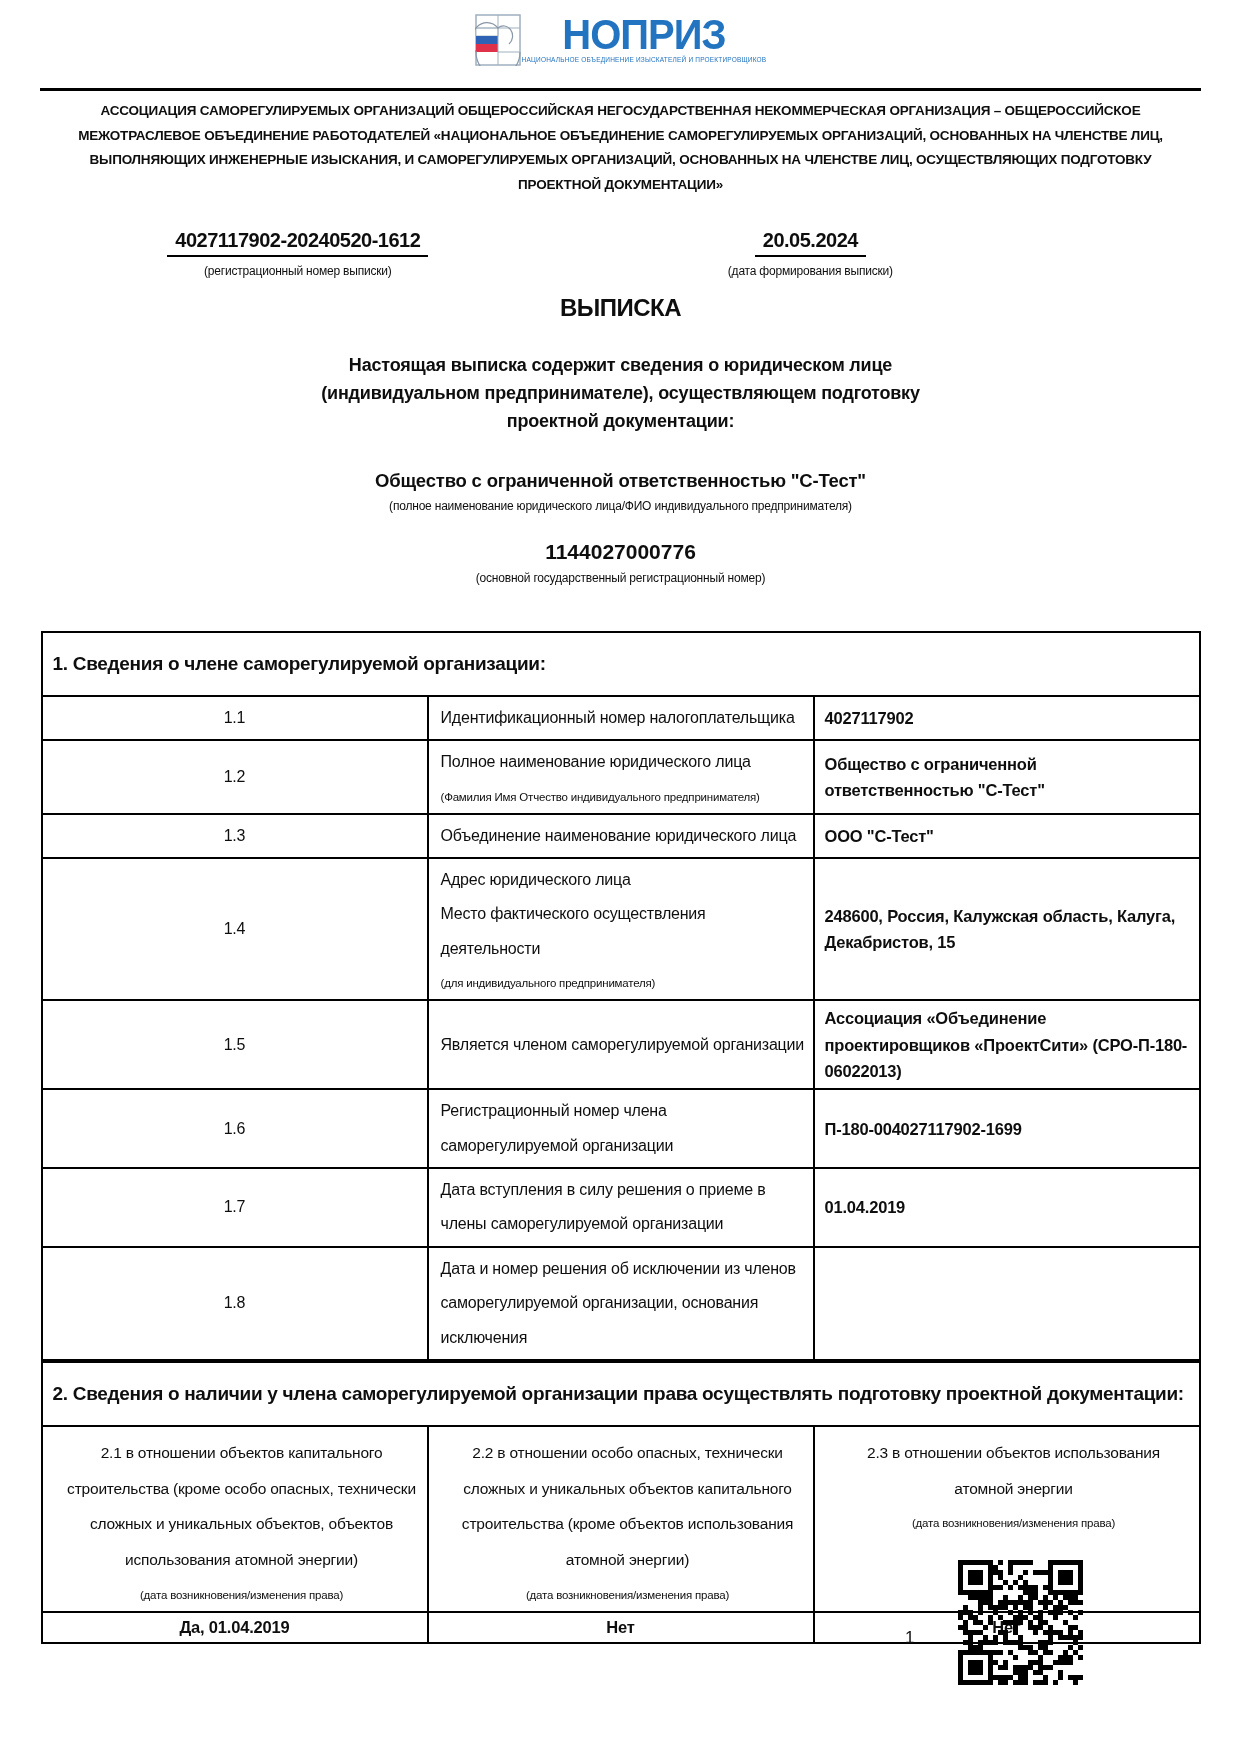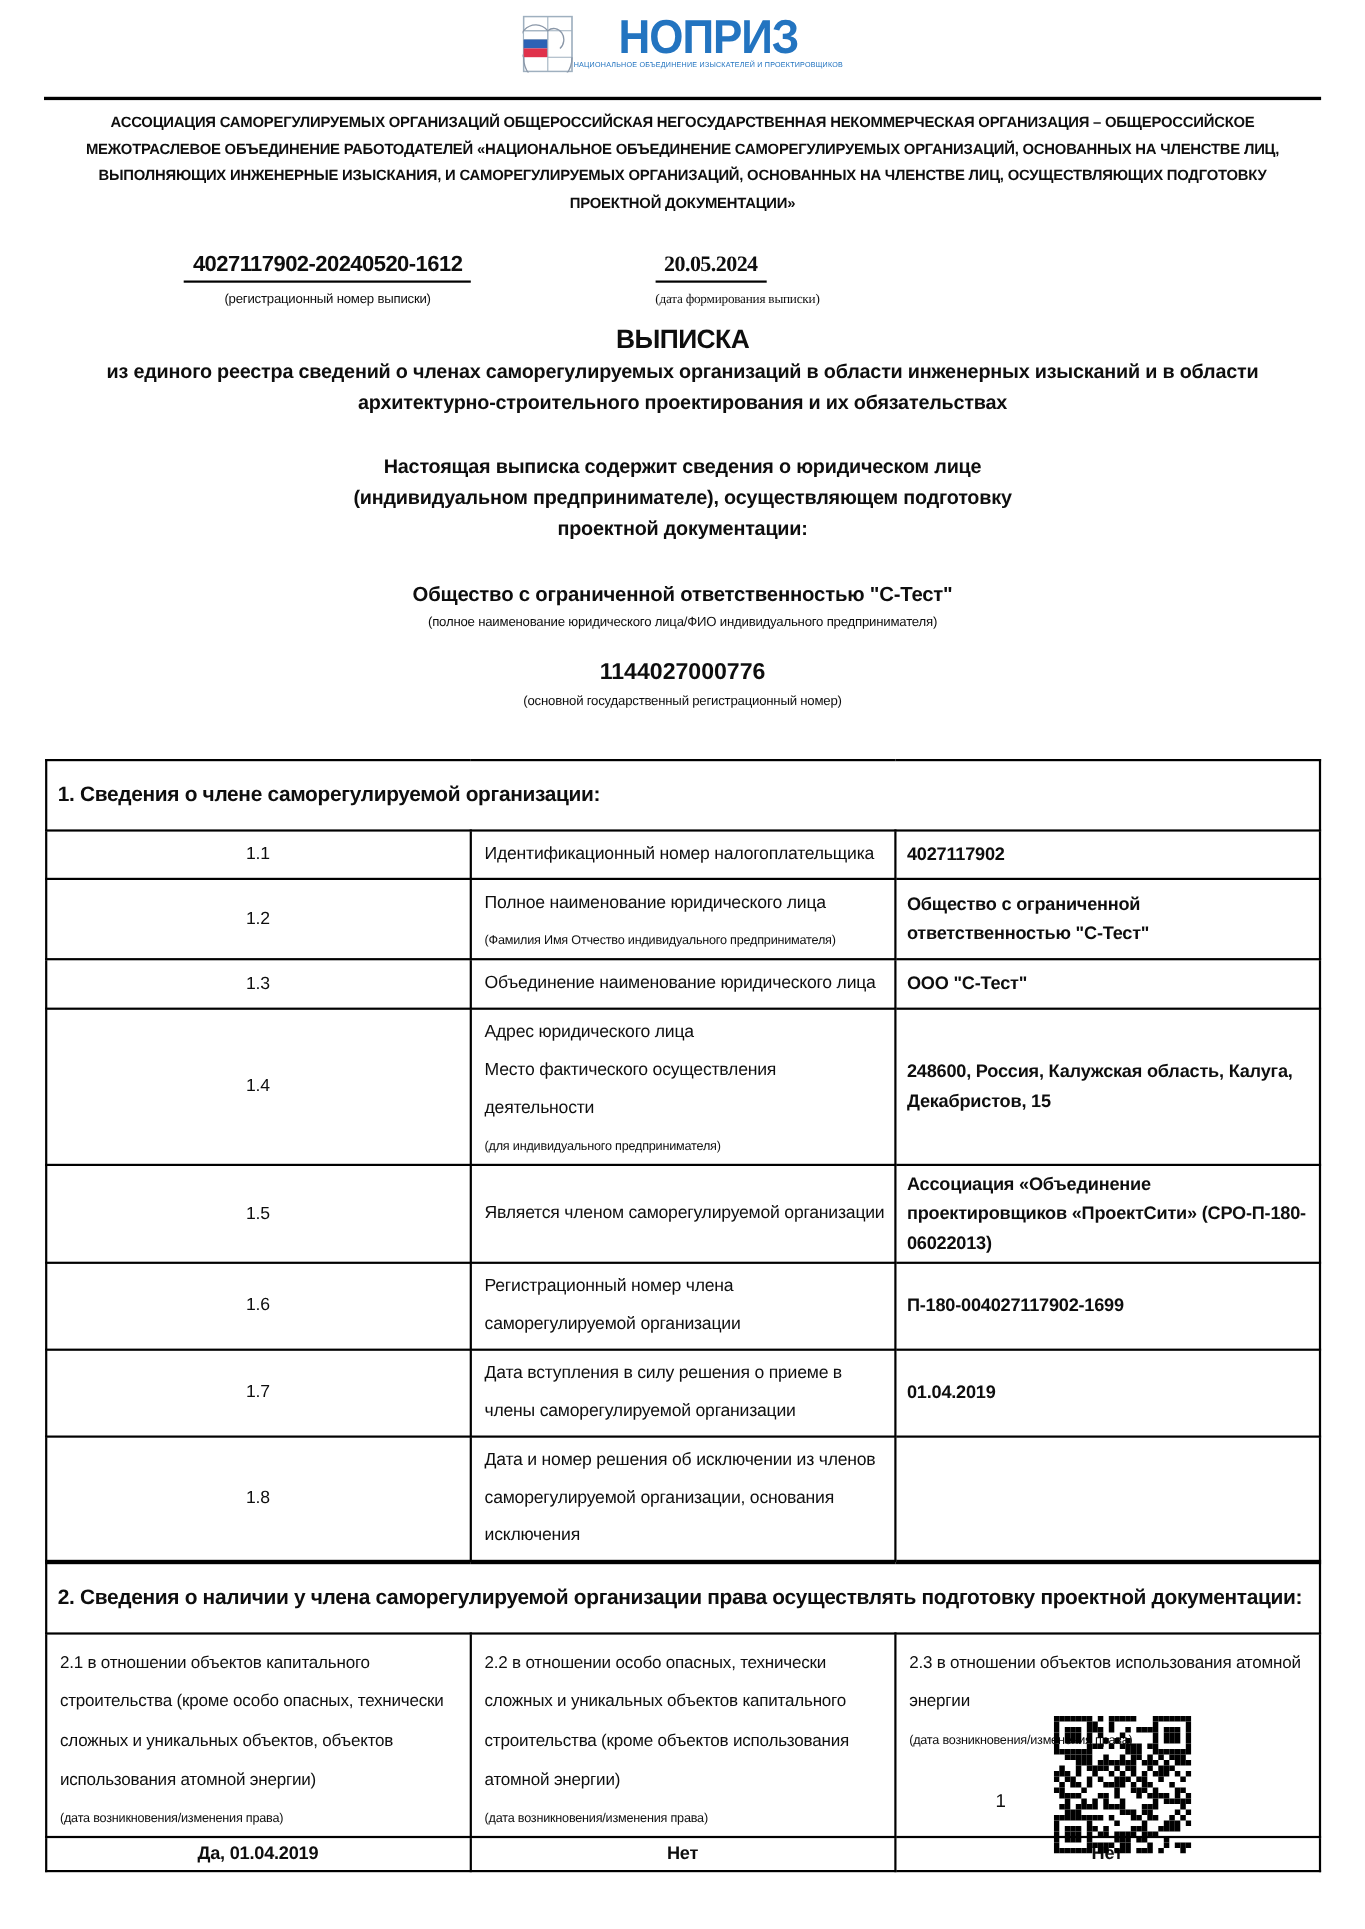--- a/index.html
+++ b/index.html
@@ -24,21 +24,21 @@
   
   .assoc{
     margin:8px 58px 0 58px;
     text-align:center;
     font-size:13.5px;font-weight:bold;
     line-height:1.82;
   }
   
   .meta-row{display:flex;margin-top:32px;}
   .meta-left{width:48%;text-align:center;}
-  .meta-right{width:34.6%;font-family:Liberation Serif, serif;}
+  .meta-right{width:34.6%;text-align:center;}
   .meta-value{display:inline-block;font-size:20px;font-weight:bold;border-bottom:2px solid #000;padding:0 8px 3px 8px;letter-spacing:-0.5px;}
   .meta-caption{font-size:12px;margin-top:7px;}
   
   .doc-title{text-align:center;font-size:24px;font-weight:bold;margin-top:16px;letter-spacing:-0.5px;}
   .doc-subtitle{text-align:center;font-size:18px;font-weight:bold;line-height:1.55;margin:2px 95px 0 95px;}
   .doc-intro{text-align:center;font-size:18px;font-weight:bold;line-height:1.55;margin:30px auto 0 auto;width:660px;}
   .org-name{text-align:center;font-size:18.5px;font-weight:bold;margin-top:34px;}
   .small-caption{text-align:center;font-size:12px;margin-top:7px;}
   .ogrn{text-align:center;font-size:21px;font-weight:bold;margin-top:27px;letter-spacing:0px;}
   
@@ -48,21 +48,21 @@
   th.section-h{font-size:19px;font-weight:bold;padding:20px 10px;text-align:left;letter-spacing:-0.3px;}
   td{vertical-align:middle;border-radius:19px;}
   td.c-num{width:6.3%;text-align:center;font-size:16px;padding:4px 2px;}
   td.c-label{width:46.9%;text-align:left;font-size:16px;line-height:2.15;padding:4px 8px 4px 12px;}
   td.c-value{width:46.8%;text-align:left;font-size:16.5px;font-weight:bold;line-height:1.6;padding:4px 10px;}
   .cell-sub{display:block;font-size:11.5px;line-height:1.3;margin:10px 0 4px 0;}
   .cell-sub:empty{display:none;}
   .lbl2:empty{display:none;}
   .lbl,.lbl2{display:block;}
   
-  .tbl2 td.c-third{width:33.33%;vertical-align:top;text-align:left;font-size:15.5px;line-height:2.3;padding:8px 10px 8px 12px;}
+  .tbl2 td.c-third{width:33.33%;vertical-align:top;text-align:center;font-size:15.5px;line-height:2.3;padding:8px 10px 8px 24px;}
   .tbl2 .col-caption{display:block;font-size:11.5px;line-height:1.3;margin-top:10px;}
   .tbl2 td.c-answer{width:33.33%;text-align:center;font-size:16.5px;font-weight:bold;padding:5px;}
   
   .qr-block{position:absolute;left:958px;top:1560px;width:125px;height:125px;}
   .page-number{position:absolute;left:905px;top:1628px;font-size:17px;}
 </style>
 </head>
 <body>
 
 <div class="page">
@@ -93,21 +93,20 @@
       <span class="meta-value">4027117902-20240520-1612</span>
       <div class="meta-caption">(регистрационный номер выписки)</div>
     </div>
     <div class="meta-right">
       <span class="meta-value">20.05.2024</span>
       <div class="meta-caption">(дата формирования выписки)</div>
     </div>
   </div>
 
   <div class="doc-title">ВЫПИСКА</div>
-  <div class="doc-subtitle">из единого реестра сведений о членах саморегулируемых организаций в области инженерных изысканий и в области архитектурно-строительного проектирования и их обязательствах</div>
   <div class="doc-intro">Настоящая выписка содержит сведения о юридическом лице (индивидуальном предпринимателе), осуществляющем подготовку проектной документации:</div>
 
   <div class="org-name">Общество с ограниченной ответственностью "С-Тест"</div>
   <div class="small-caption">(полное наименование юридического лица/ФИО индивидуального предпринимателя)</div>
 
   <div class="ogrn">1144027000776</div>
   <div class="small-caption">(основной государственный регистрационный номер)</div>
 
   <table class="tbl1">
     <tbody>

